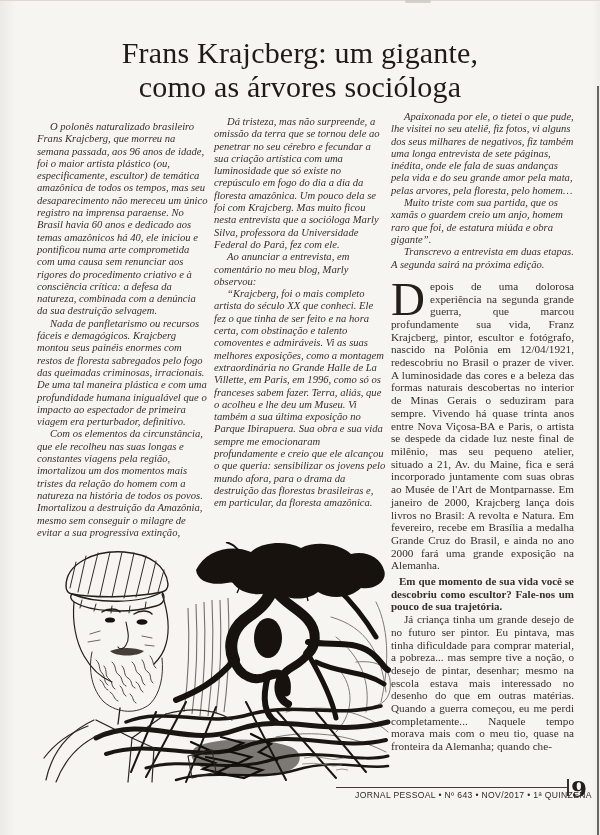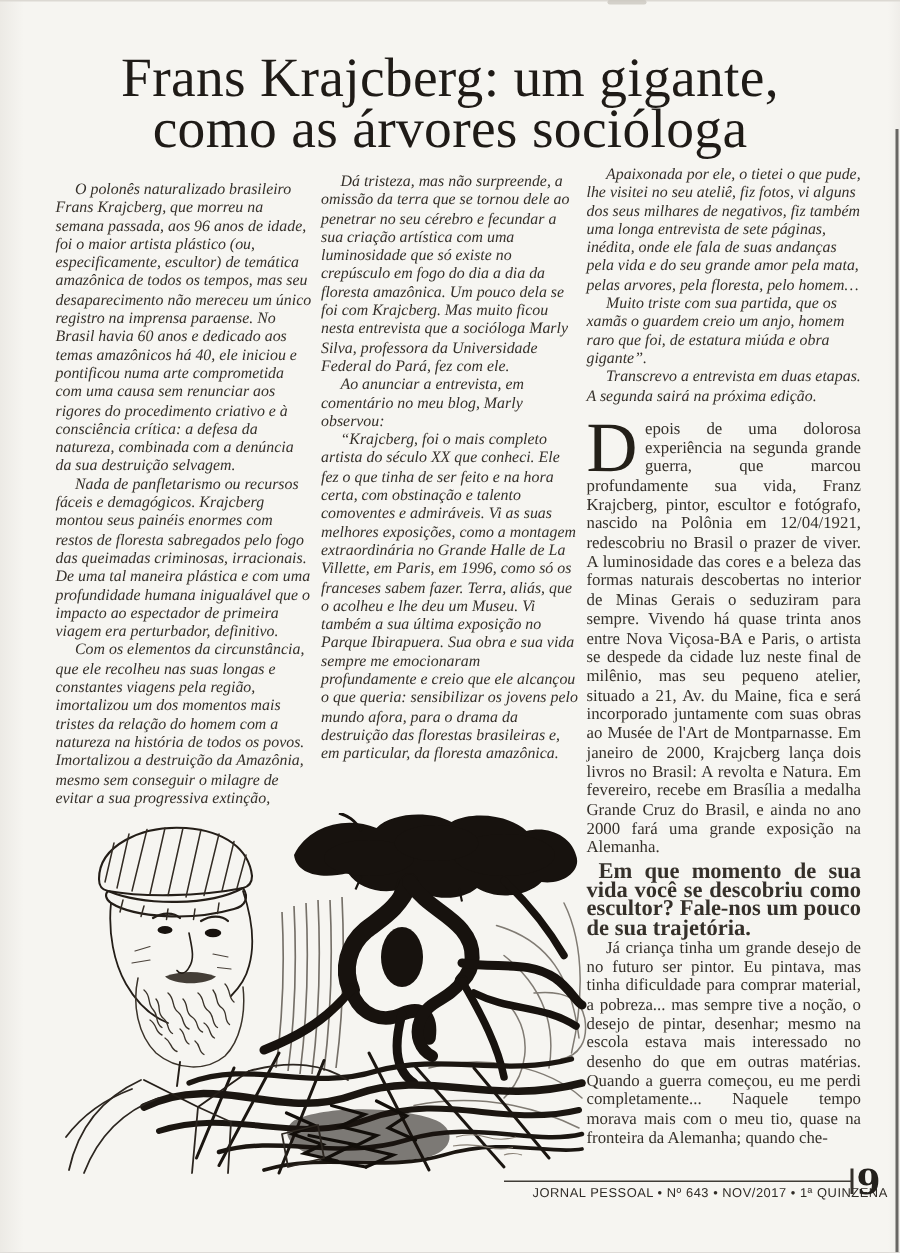--- a/index.html
+++ b/index.html
@@ -6,32 +6,32 @@
   .page{
     position:relative;width:600px;height:835px;overflow:hidden;
     background:
       linear-gradient(90deg,#eceae5 0px,rgba(246,245,241,0) 16px),
       linear-gradient(270deg,#efede9 0px,rgba(246,245,241,0) 8px),
       #f6f5f1;
     font-family:"Liberation Serif",serif;color:#35302a;
   }
   .title{
     position:absolute;top:36px;left:0;width:100%;text-align:center;
-    font-size:37px;line-height:34px;color:#1f1b17;letter-spacing:.2px;
+    font-size:30px;line-height:34px;color:#1f1b17;letter-spacing:.2px;
   }
   .col{position:absolute;font-size:10.6px;line-height:12.3px;}
   .col p{margin:0;}
   .ital{font-style:italic;text-align:left;}
   .ind{text-indent:13px;}
   .col1{left:37px;top:121px;width:171px;}
   .col2{left:214px;top:116px;width:172px;}
   .col3{left:391px;top:111px;width:183px;}
   .roman{font-style:normal;font-size:11.2px;line-height:12.7px;text-align:justify;}
   .roman-first{margin-top:9px !important;}
-  .q{font-weight:bold;font-style:normal;font-size:15px;line-height:12.7px;
+  .q{font-weight:bold;font-style:normal;font-size:11px;line-height:12.7px;
      text-align:justify;text-indent:8px;margin-top:3px !important;}
   .dropcap{
     float:left;font-size:47px;line-height:37px;padding:1px 5px 0 0;color:#242019;
     font-family:"Liberation Serif",serif;
   }
   .illustration{position:absolute;left:36px;top:542px;width:357px;height:250px;margin:0;}
   .illustration svg{display:block;width:100%;height:100%;}
   .footer-rule{position:absolute;left:336px;top:787px;width:232px;height:1px;background:#403c36;}
   .footer-text{
     position:absolute;left:330px;top:790px;width:234px;text-align:right;

